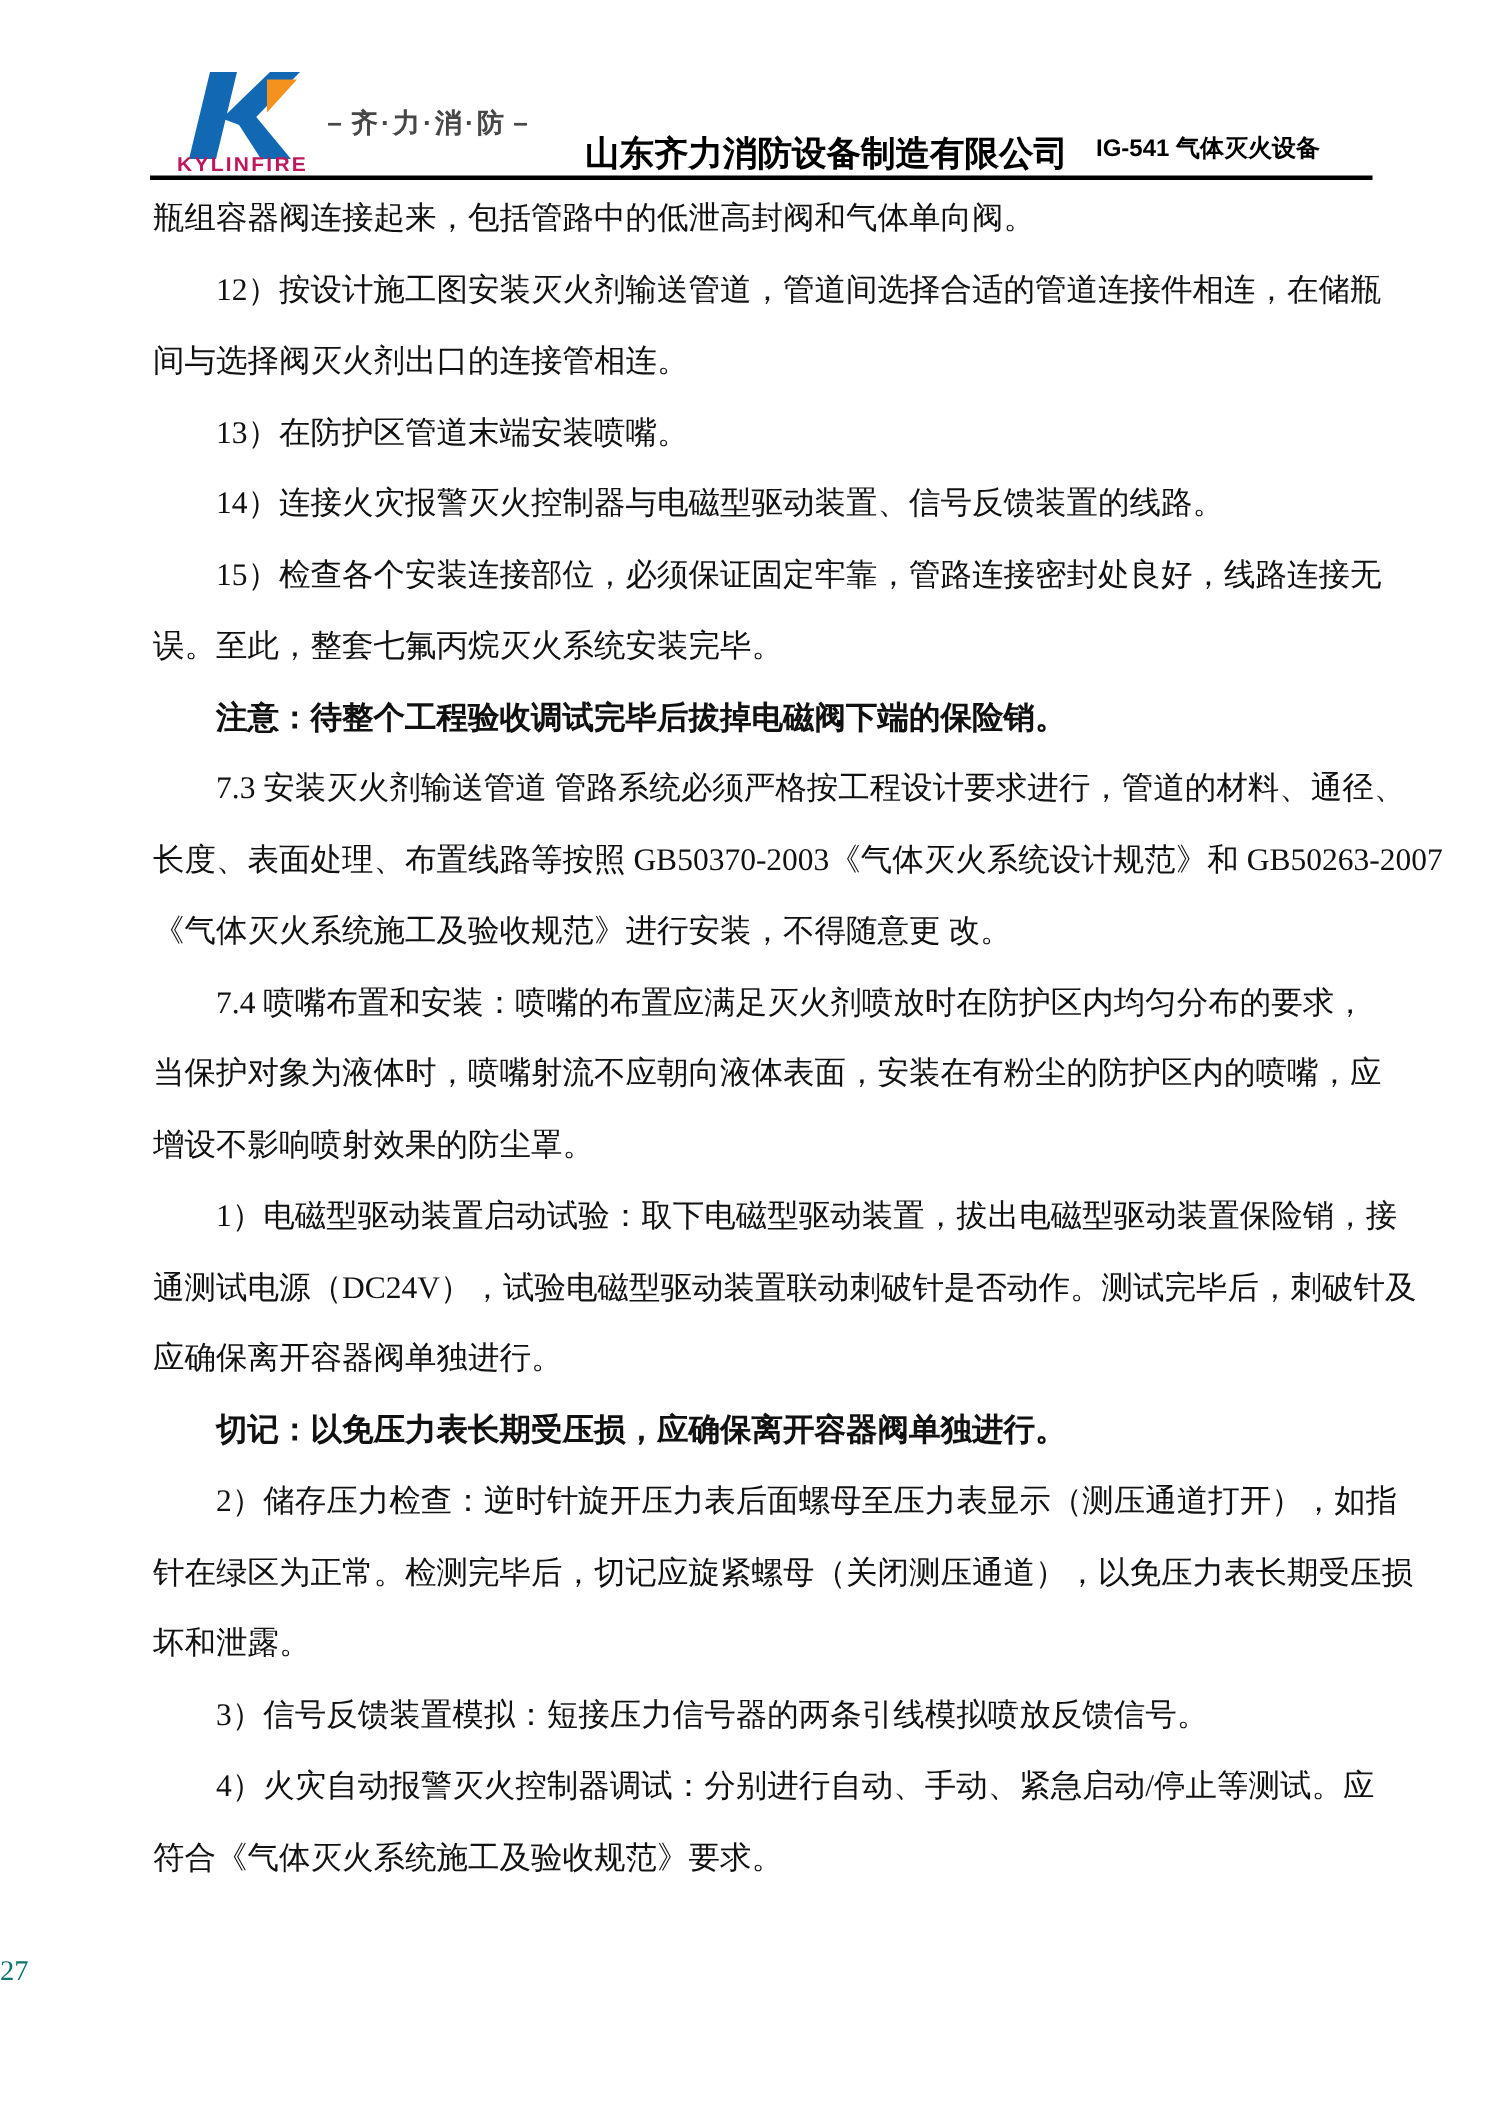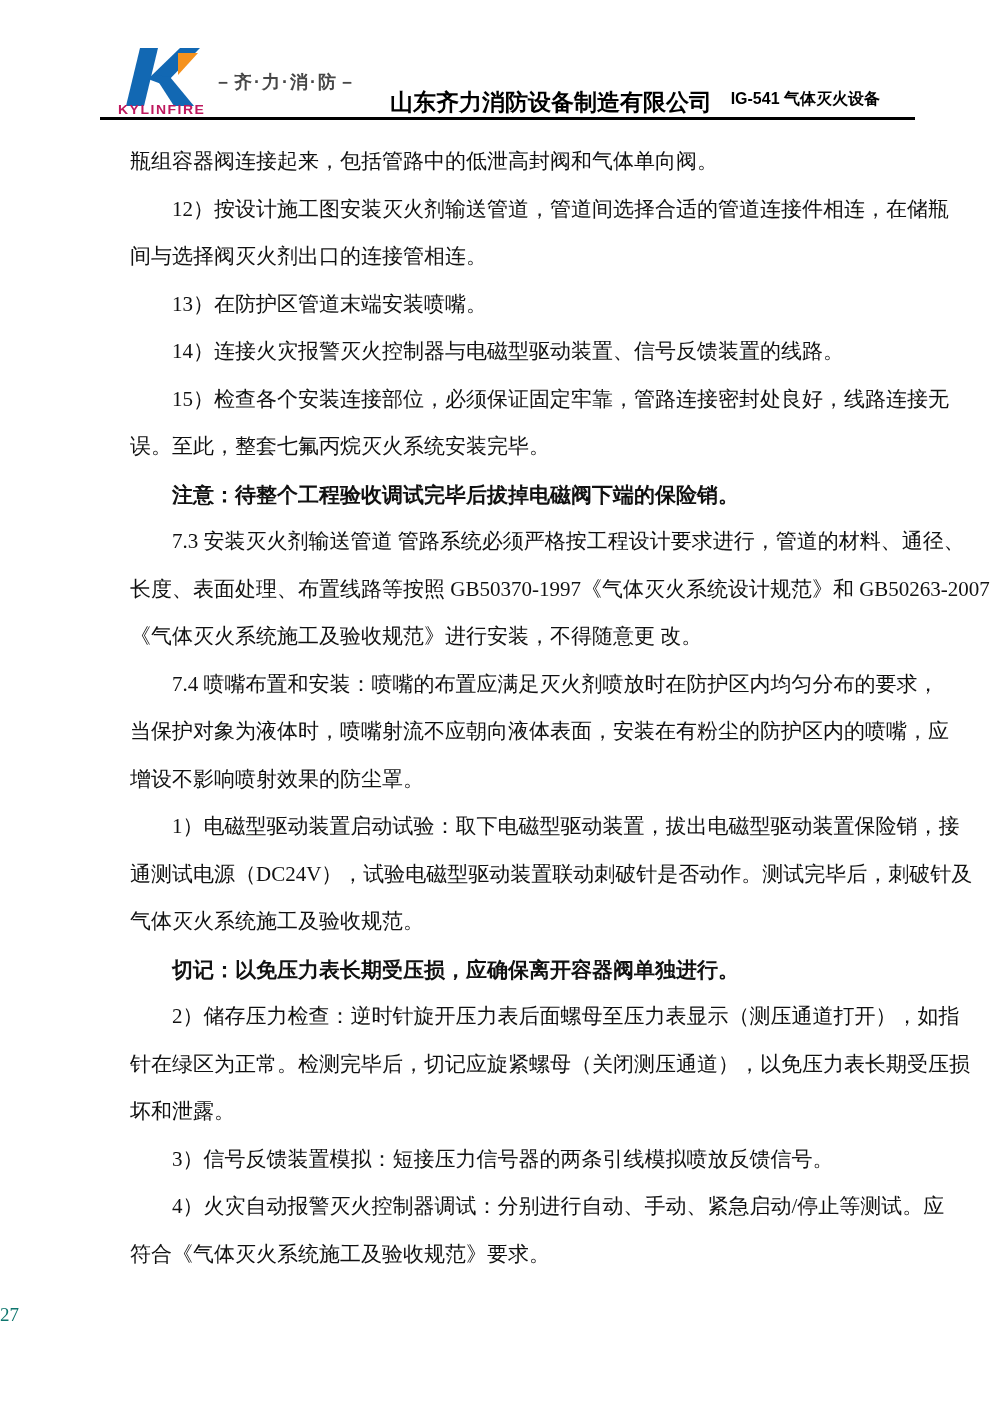--- a/index.html
+++ b/index.html
@@ -36,21 +36,21 @@
     font-family:"Liberation Sans","DejaVu Sans",sans-serif;
     font-weight:700; font-size:16px; color:#000;
   }
   .header-rule {
     position:absolute; left:100px; top:117px;
     width:815px; height:3px; background:#000;
   }
 
   
   .doc-body {
-    position:absolute; left:102px; top:138px; width:806px;margin-left:28px;
+    position:absolute; left:102px; top:122px; width:806px;
   }
   .line {
     height:47.5px; line-height:47.5px;
     font-size:21px; white-space:nowrap;
   }
   .line.indent { padding-left:42px; }
   .line.bold {
     font-family:"Liberation Sans","DejaVu Sans",sans-serif;
     font-weight:700;
   }
@@ -83,28 +83,28 @@
   <main class="doc-body" id="body-lines">
       <div class="line">瓶组容器阀连接起来，包括管路中的低泄高封阀和气体单向阀。</div>
       <div class="line indent">12）按设计施工图安装灭火剂输送管道，管道间选择合适的管道连接件相连，在储瓶</div>
       <div class="line">间与选择阀灭火剂出口的连接管相连。</div>
       <div class="line indent">13）在防护区管道末端安装喷嘴。</div>
       <div class="line indent">14）连接火灾报警灭火控制器与电磁型驱动装置、信号反馈装置的线路。</div>
       <div class="line indent">15）检查各个安装连接部位，必须保证固定牢靠，管路连接密封处良好，线路连接无</div>
       <div class="line">误。至此，整套七氟丙烷灭火系统安装完毕。</div>
       <div class="line indent bold">注意：待整个工程验收调试完毕后拔掉电磁阀下端的保险销。</div>
       <div class="line indent">7.3 安装灭火剂输送管道 管路系统必须严格按工程设计要求进行，管道的材料、通径、</div>
-      <div class="line">长度、表面处理、布置线路等按照 GB50370-1997《气体灭火系统设计规范》和 GB50263-2007</div>
+      <div class="line">长度、表面处理、布置线路等按照 GB50370-2003《气体灭火系统设计规范》和 GB50263-2007</div>
       <div class="line">《气体灭火系统施工及验收规范》进行安装，不得随意更 改。</div>
       <div class="line indent">7.4 喷嘴布置和安装：喷嘴的布置应满足灭火剂喷放时在防护区内均匀分布的要求，</div>
       <div class="line">当保护对象为液体时，喷嘴射流不应朝向液体表面，安装在有粉尘的防护区内的喷嘴，应</div>
       <div class="line">增设不影响喷射效果的防尘罩。</div>
       <div class="line indent">1）电磁型驱动装置启动试验：取下电磁型驱动装置，拔出电磁型驱动装置保险销，接</div>
       <div class="line">通测试电源（DC24V），试验电磁型驱动装置联动刺破针是否动作。测试完毕后，刺破针及</div>
-      <div class="line">气体灭火系统施工及验收规范。</div>
+      <div class="line">应确保离开容器阀单独进行。</div>
       <div class="line indent bold">切记：以免压力表长期受压损，应确保离开容器阀单独进行。</div>
       <div class="line indent">2）储存压力检查：逆时针旋开压力表后面螺母至压力表显示（测压通道打开），如指</div>
       <div class="line">针在绿区为正常。检测完毕后，切记应旋紧螺母（关闭测压通道），以免压力表长期受压损</div>
       <div class="line">坏和泄露。</div>
       <div class="line indent">3）信号反馈装置模拟：短接压力信号器的两条引线模拟喷放反馈信号。</div>
       <div class="line indent">4）火灾自动报警灭火控制器调试：分别进行自动、手动、紧急启动/停止等测试。应</div>
       <div class="line">符合《气体灭火系统施工及验收规范》要求。</div>
     </main>
 
   <footer class="page-footer">

